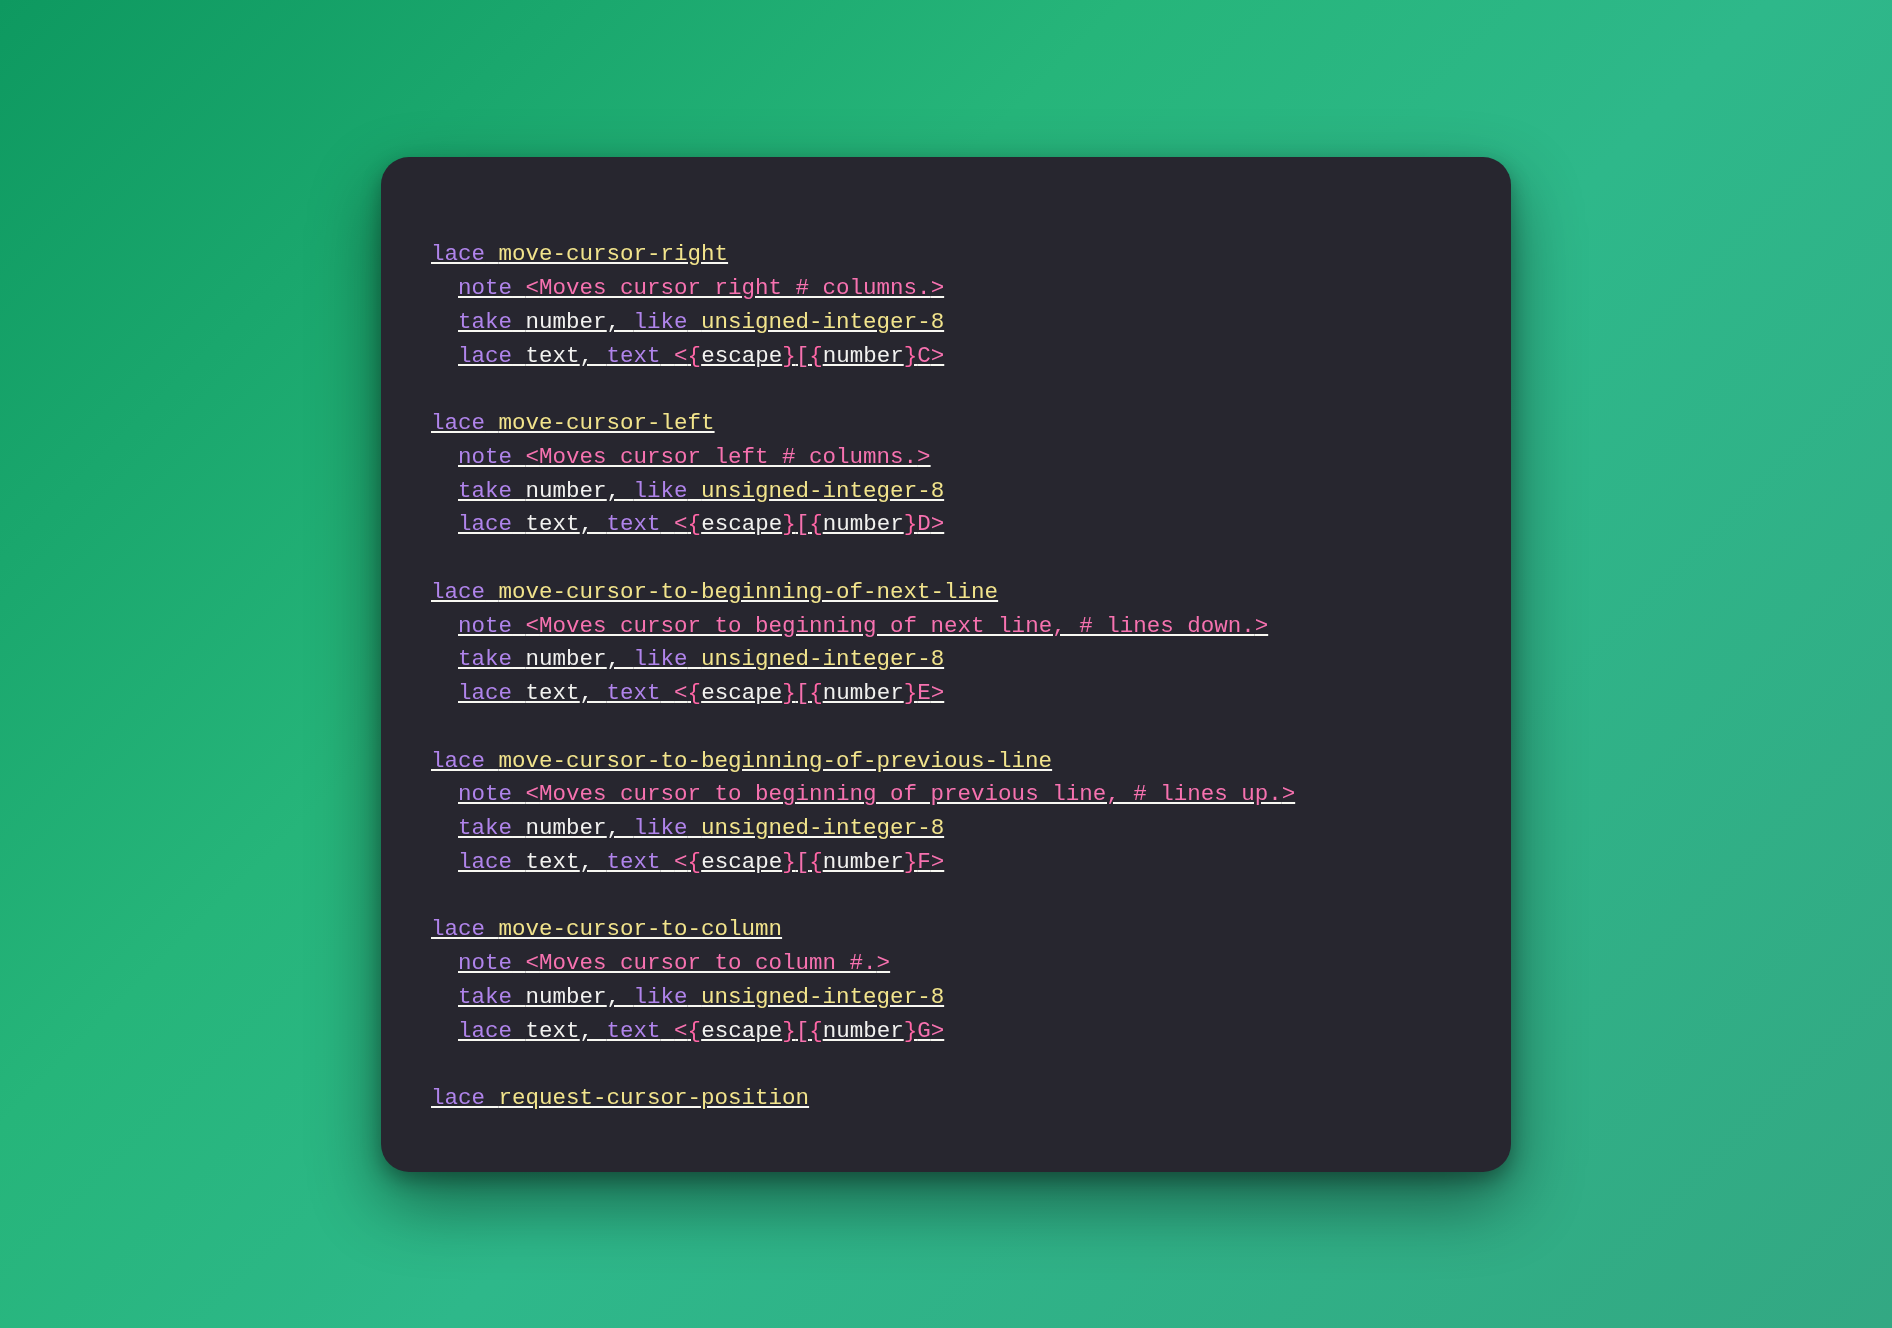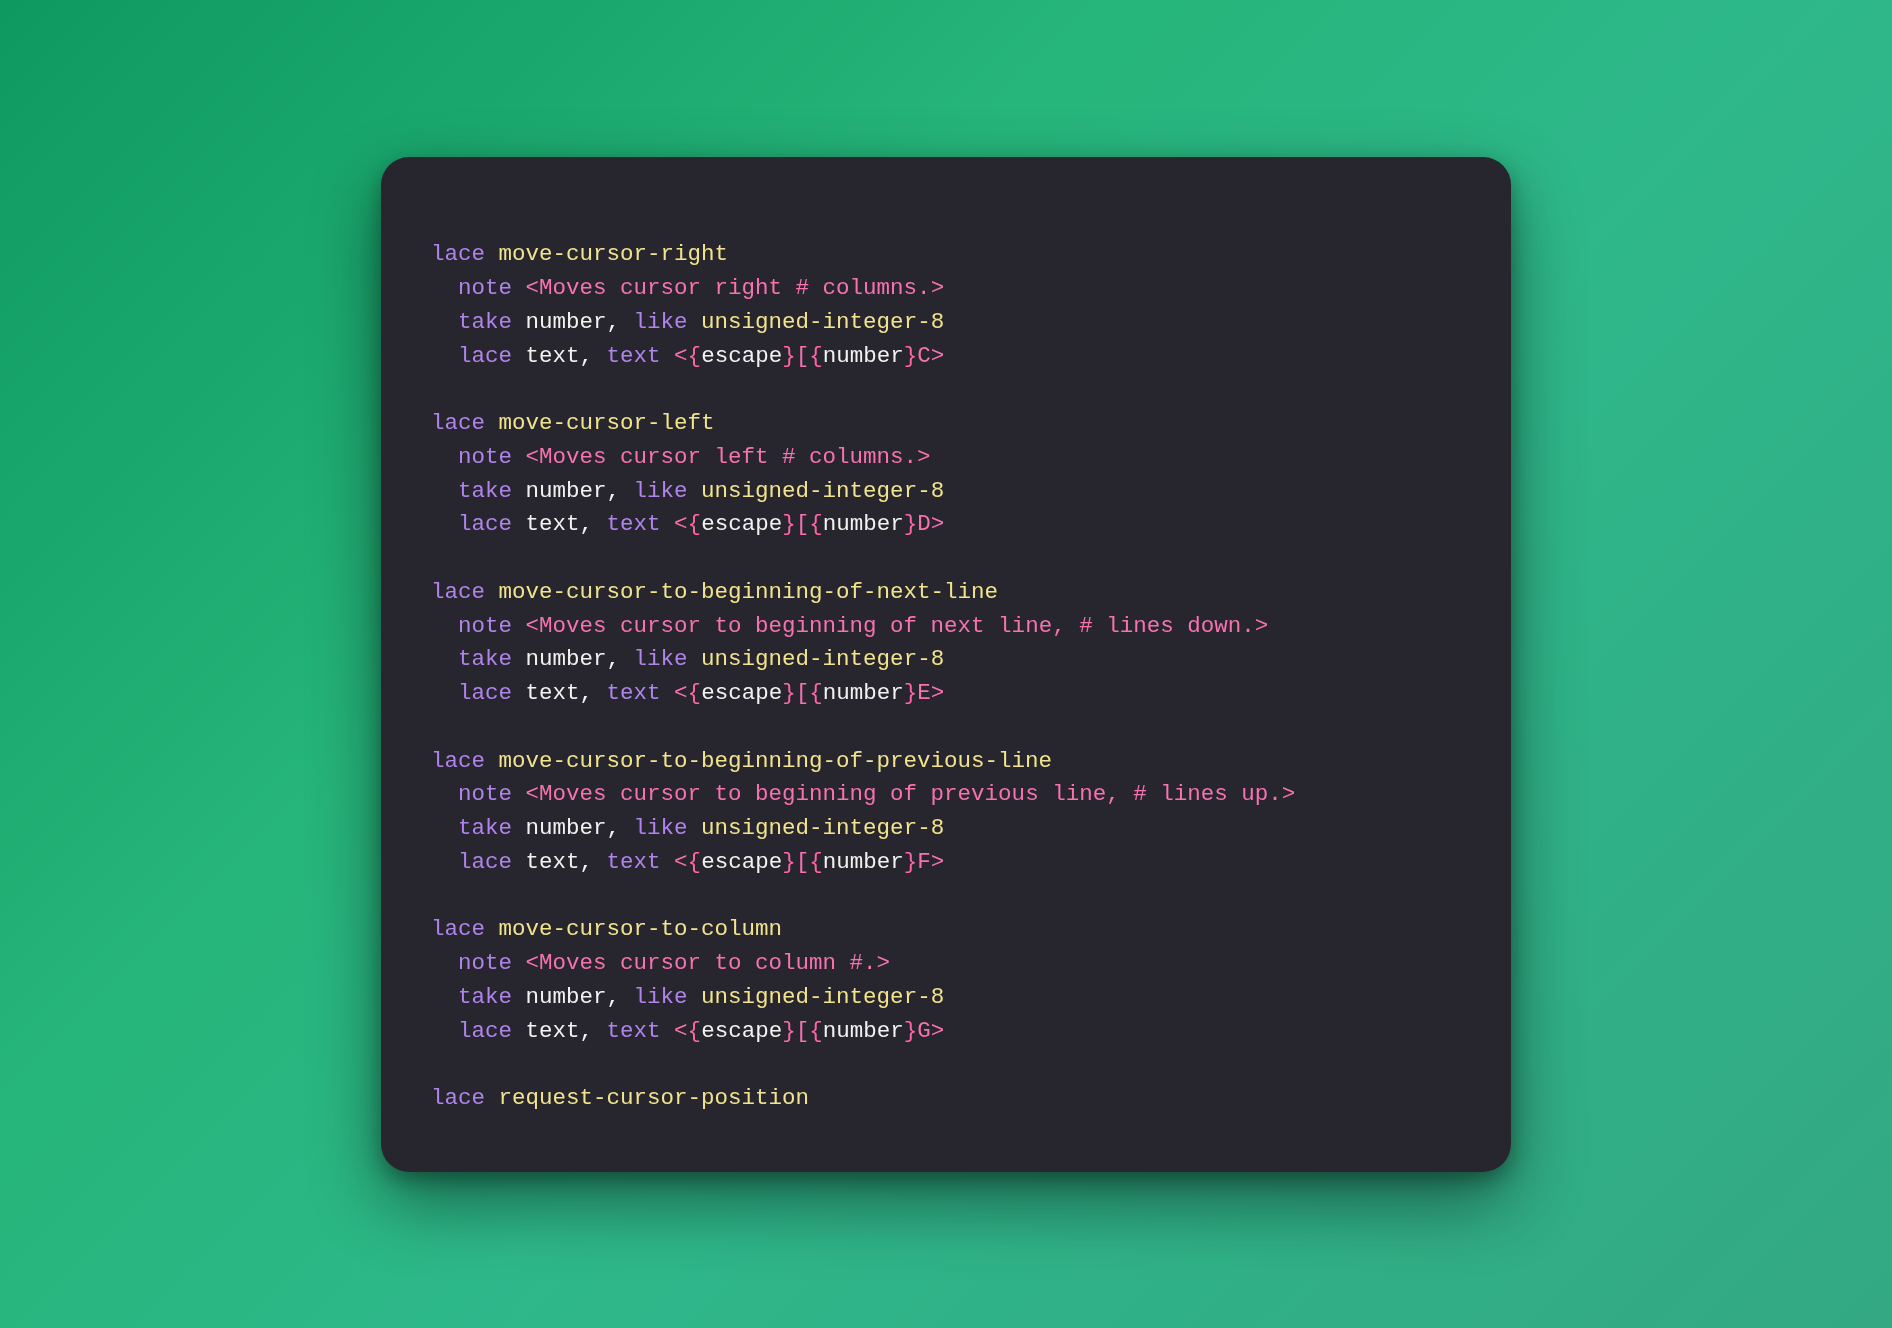--- a/index.html
+++ b/index.html
@@ -19,20 +19,21 @@
     border-radius: 28px;
     box-shadow: 0 30px 70px rgba(0,0,0,0.45), 0 8px 20px rgba(0,0,0,0.3);
     padding: 48px 50px;
     overflow: hidden;
   }
   .code {
     font-size: 22.5px;
     line-height: 1.5;
     white-space: pre;
     color: #f8f8f2;
+    text-decoration: underline;
   }
   .kw-purple { color: #b084eb; }
   .fn-yellow { color: #f2e48c; }
   .pink { color: #f772b0; }
   .white { color: #f2f2f0; }
   .brace { color: #ff66a6; }
   .indent { display: inline-block; width: 2ch; }
 </style>
 </head>
 <body>

